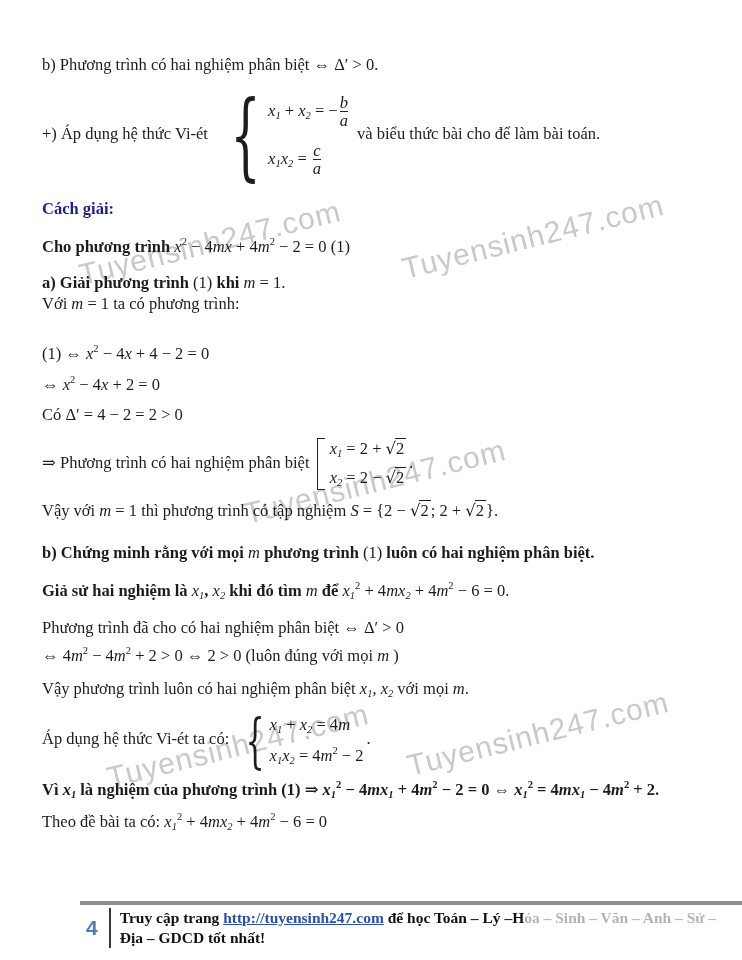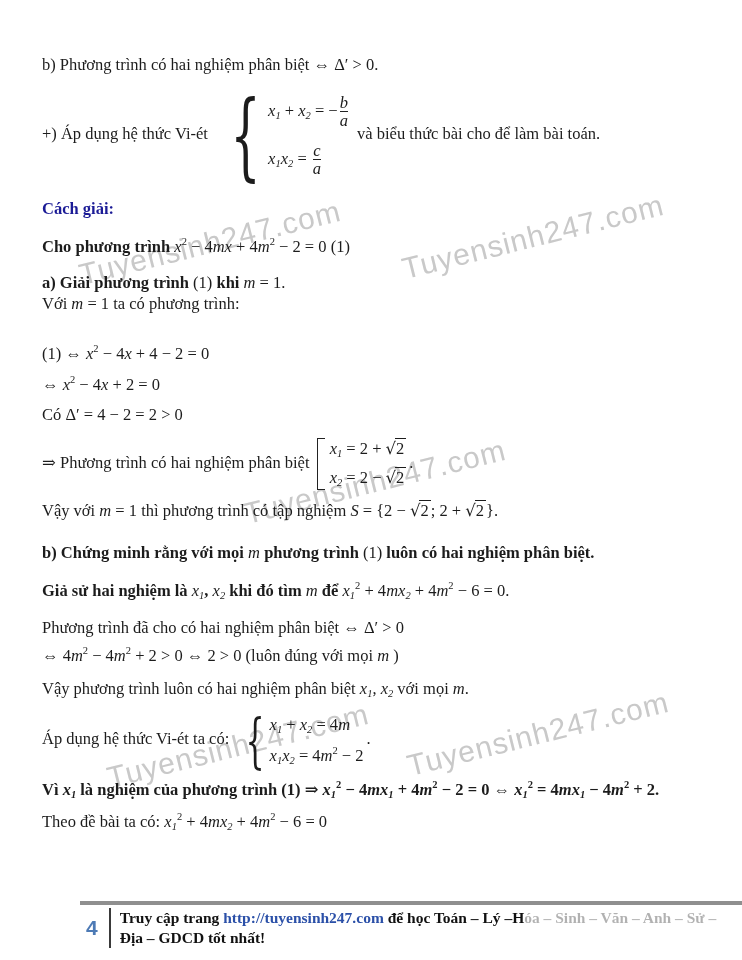--- a/index.html
+++ b/index.html
@@ -80,21 +80,21 @@
   .frac .den{border-top:1.3px solid #222;}
   
   .footer-rule{position:absolute;left:80px;right:0;top:901px;height:4px;background:#8f8f8f;z-index:1;}
   .footer{position:absolute;left:84px;top:908px;right:6px;z-index:1;display:flex;gap:9px;align-items:stretch;}
   .page-num{
     color:#4d7ab5;font-weight:bold;font-size:21px;align-self:center;
     font-family:"Liberation Sans",sans-serif;padding:0 2px;
   }
   .footer-divider{width:2px;background:#3a3a3a;}
   .footer-text{font-weight:bold;font-size:15.5px;line-height:1.3;color:#111;}
-  .footer-link{color:#2b50a8;cursor:pointer;}
+  .footer-link{color:#2b50a8;text-decoration:underline;cursor:pointer;}
   .faded{opacity:.32;font-family:Liberation Serif, serif;}
 </style>
 </head>
 <body>
 
 <div class="wm wm-1">Tuyensinh247.com</div>
 <div class="wm wm-2">Tuyensinh247.com</div>
 <div class="wm wm-3">Tuyensinh247.com</div>
 <div class="wm wm-4">Tuyensinh247.com</div>
 <div class="wm wm-5">Tuyensinh247.com</div>

